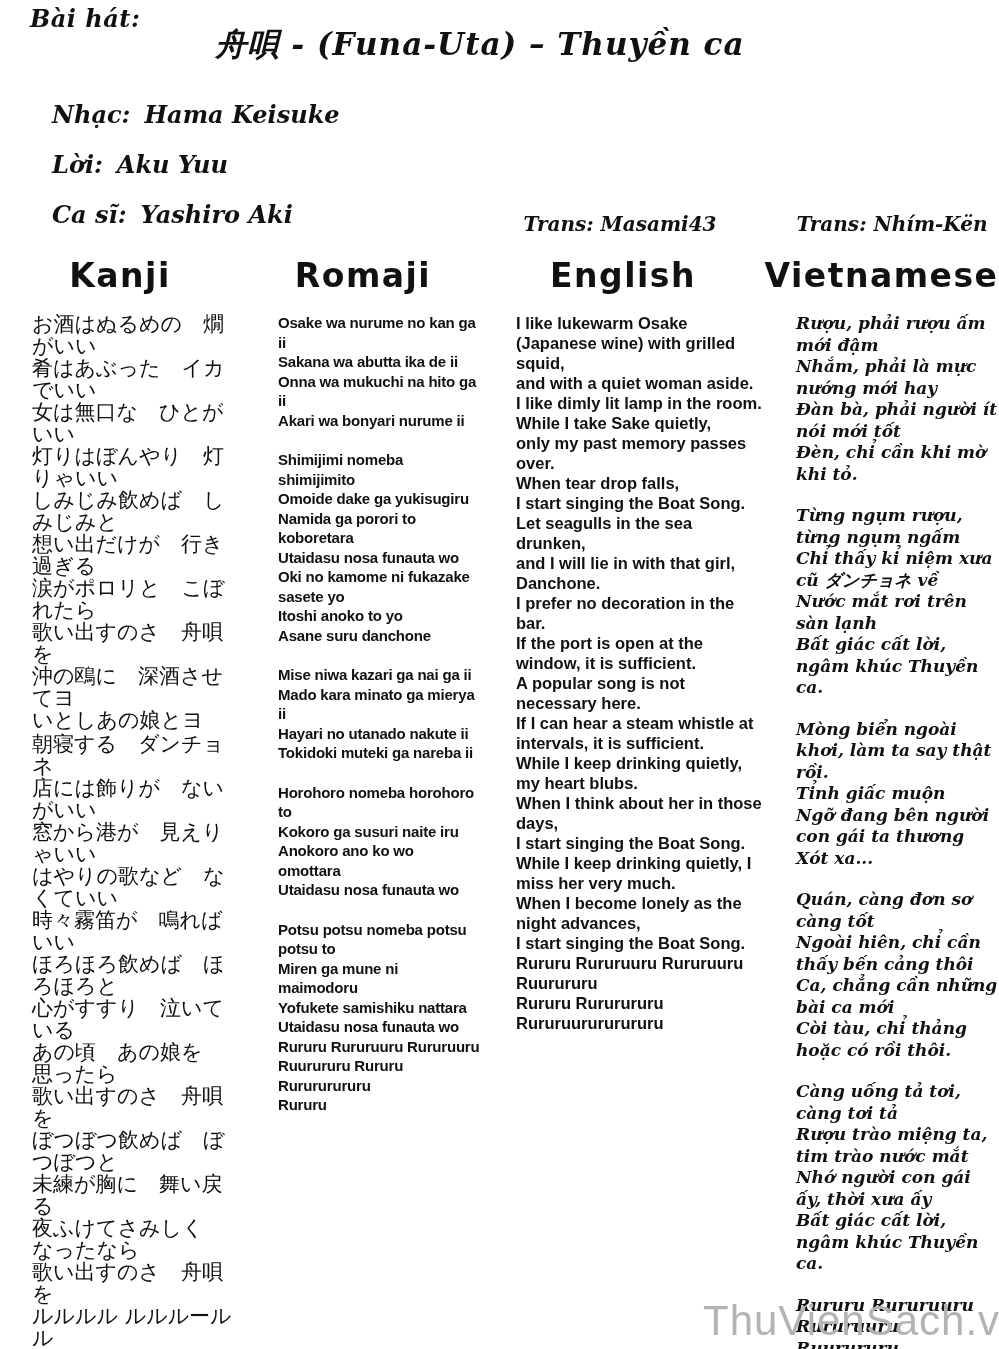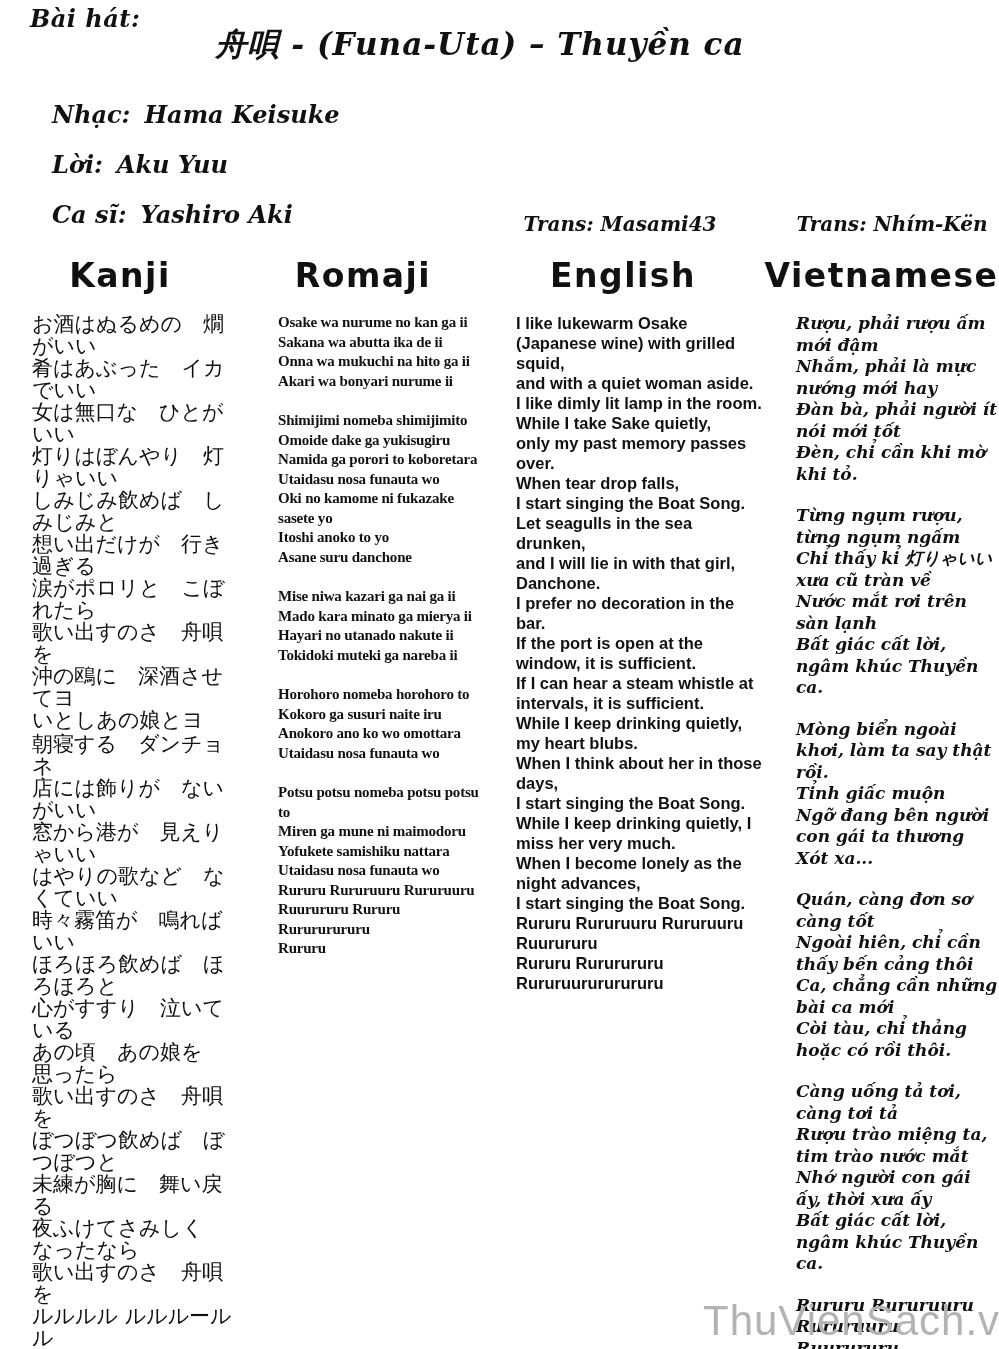--- a/index.html
+++ b/index.html
@@ -39,21 +39,21 @@
   .col-body{margin-left:32px;}
   .line{min-height:1.15em;}
   .line:empty{height:20px;}
   .col-kanji{left:0;width:240px;}
   .col-kanji .col-body{
     font-family:"DejaVu Sans", sans-serif;
     font-size:21px;line-height:22px;
   }
   .col-romaji{left:246px;width:234px;}
   .col-romaji .col-body{
-    font-family:Liberation Serif, serif;
+    font-family:Liberation Sans, sans-serif;
     font-weight:bold;font-size:15px;line-height:19.5px;letter-spacing:-0.2px;
   }
   .col-english{left:484px;width:278px;}
   .col-english .col-body{
     font-family:"Liberation Sans", sans-serif;
     font-weight:bold;font-size:16.5px;line-height:20px;
   }
   .col-vietnamese{left:764px;width:235px;}
   .col-vietnamese .col-body{
     font-family:"DejaVu Serif", serif;
@@ -169,20 +169,21 @@
         <div class="line">and with a quiet woman aside.</div>
         <div class="line">I like dimly lit lamp in the room.</div>
         <div class="line">While I take Sake quietly,</div>
         <div class="line">only my past memory passes over.</div>
         <div class="line">When tear drop falls,</div>
         <div class="line">I start singing the Boat Song.</div>
         <div class="line">Let seagulls in the sea drunken,</div>
         <div class="line">and I will lie in with that girl, Danchone.</div>
         <div class="line">I prefer no decoration in the bar.</div>
         <div class="line">If the port is open at the window, it is sufficient.</div>
+        <div class="line">A popular song is not necessary here.</div>
         <div class="line">If I can hear a steam whistle at intervals, it is sufficient.</div>
         <div class="line">While I keep drinking quietly, my heart blubs.</div>
         <div class="line">When I think about her in those days,</div>
         <div class="line">I start singing the Boat Song.</div>
         <div class="line">While I keep drinking quietly, I miss her very much.</div>
         <div class="line">When I become lonely as the night advances,</div>
         <div class="line">I start singing the Boat Song.</div>
         <div class="line">Rururu Rururuuru Rururuuru Ruurururu</div>
         <div class="line">Rururu Rururururu</div>
         <div class="line">Rururuurururururu</div>
@@ -191,21 +192,21 @@
 
   <div class="col col-vietnamese">
     <div class="col-header">Vietnamese</div>
     <div class="col-body">
         <div class="line">Rượu, phải rượu ấm mới đậm</div>
         <div class="line">Nhắm, phải là mực nướng mới hay</div>
         <div class="line">Đàn bà, phải người ít nói mới tốt</div>
         <div class="line">Đèn, chỉ cần khi mờ khi tỏ.</div>
         <div class="line"></div>
         <div class="line">Từng ngụm rượu, từng ngụm ngấm</div>
-        <div class="line">Chỉ thấy kỉ 灯りゃいい xưa cũ tràn về</div>
+        <div class="line">Chỉ thấy kỉ niệm xưa cũ ダンチョネ về</div>
         <div class="line">Nước mắt rơi trên sàn lạnh</div>
         <div class="line">Bất giác cất lời, ngâm khúc Thuyền ca.</div>
         <div class="line"></div>
         <div class="line">Mòng biển ngoài khơi, làm ta say thật rồi.</div>
         <div class="line">Tỉnh giấc muộn</div>
         <div class="line">Ngỡ đang bên người con gái ta thương</div>
         <div class="line">Xót xa...</div>
         <div class="line"></div>
         <div class="line">Quán, càng đơn sơ càng tốt</div>
         <div class="line">Ngoài hiên, chỉ cần thấy bến cảng thôi</div>

